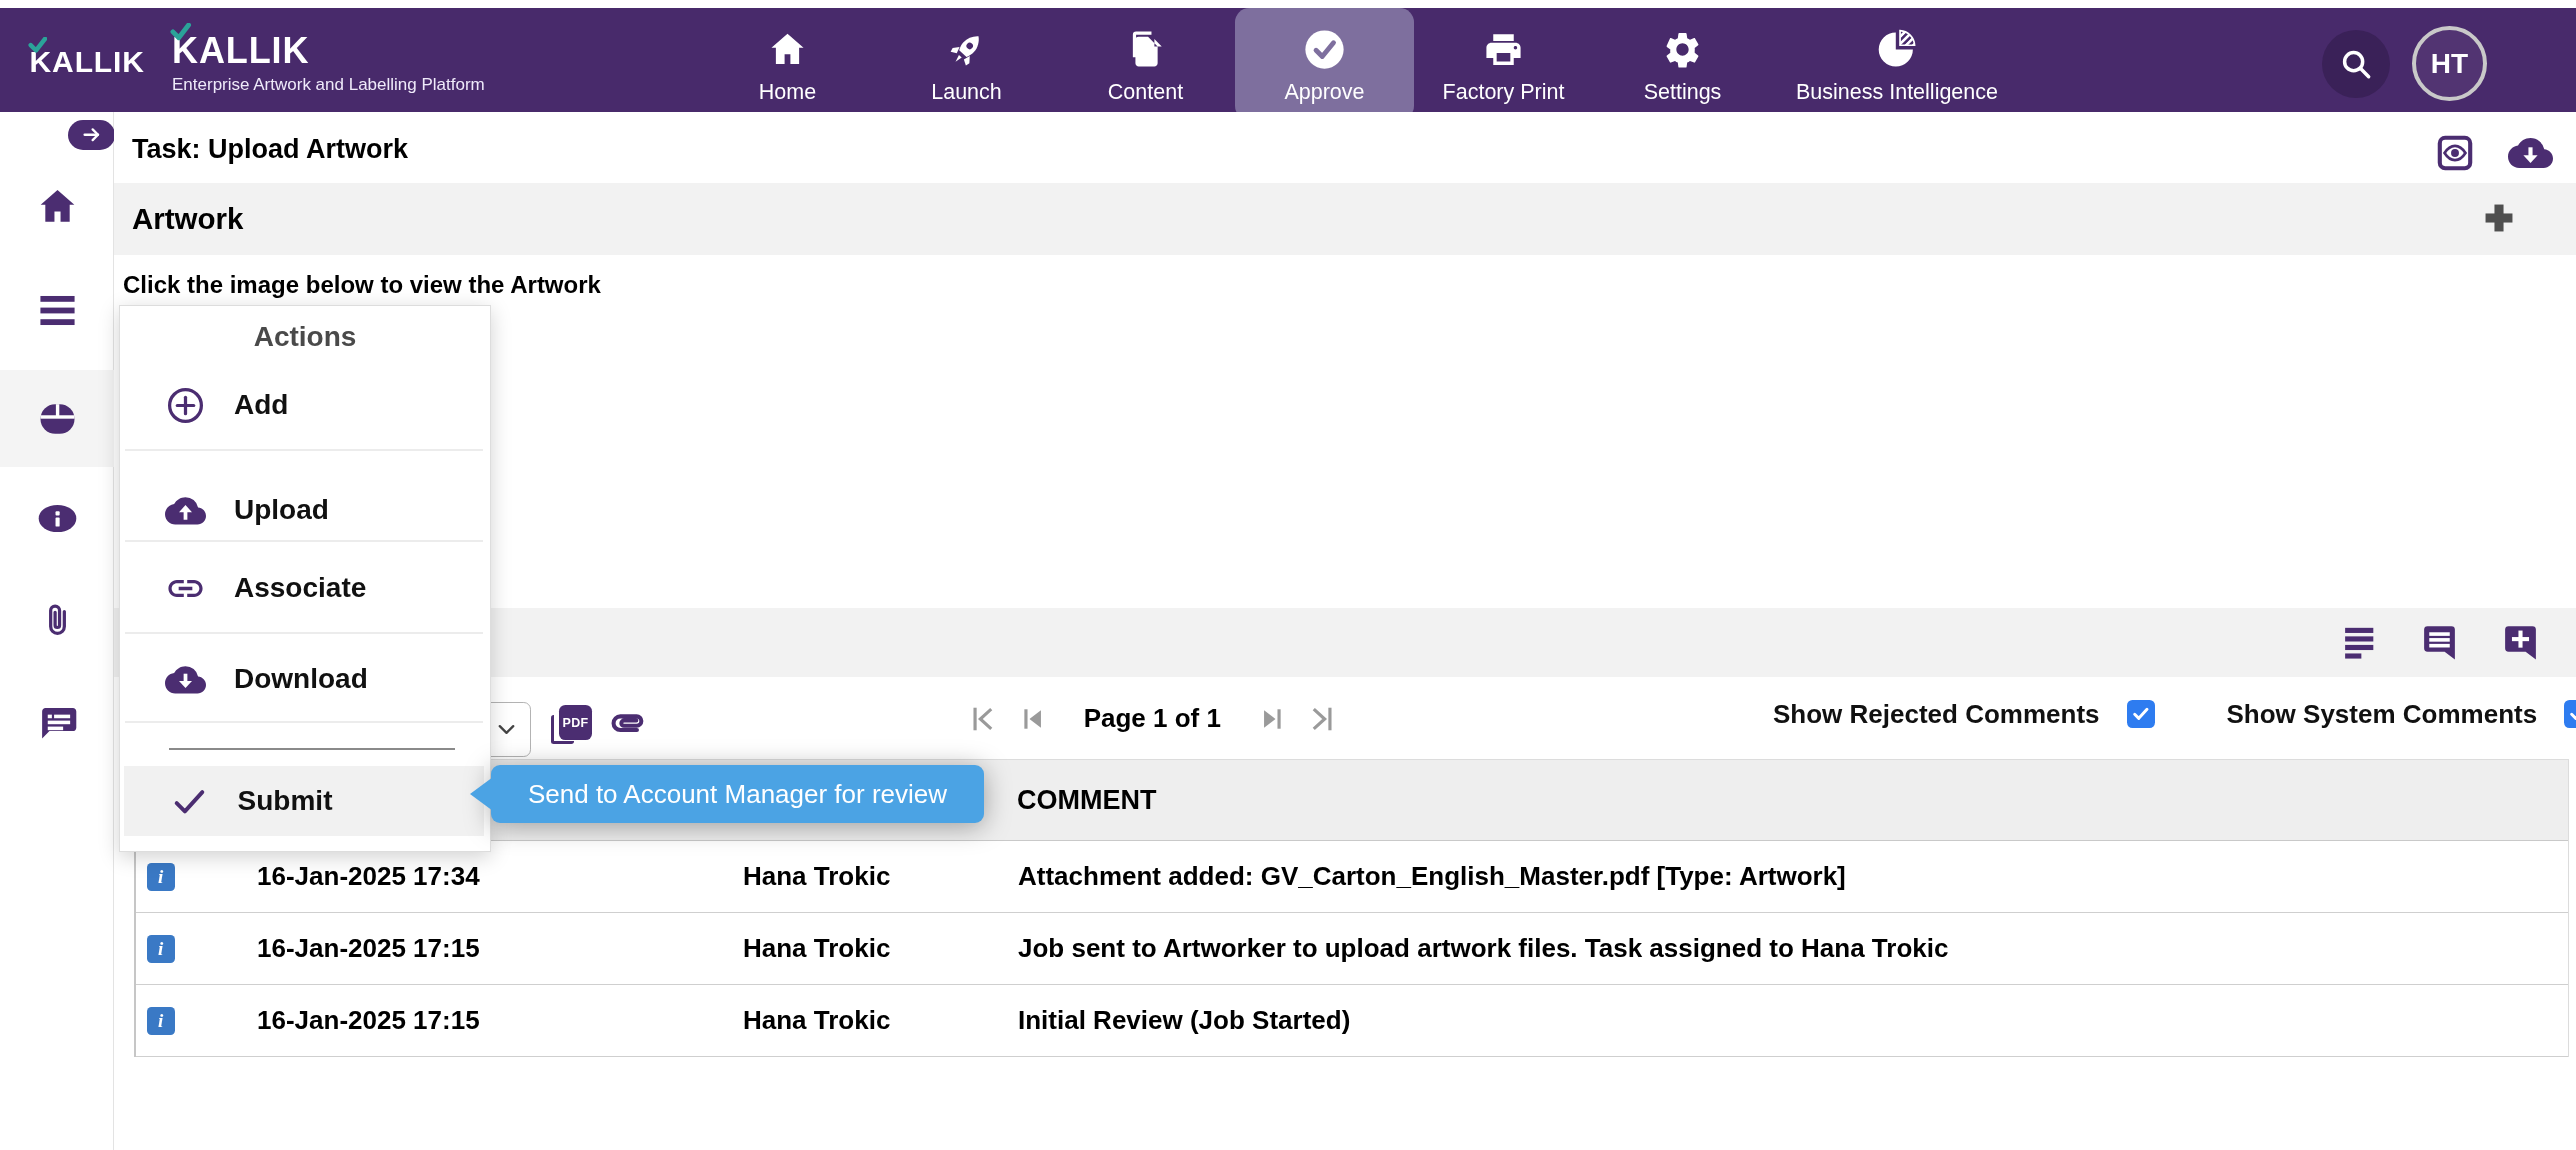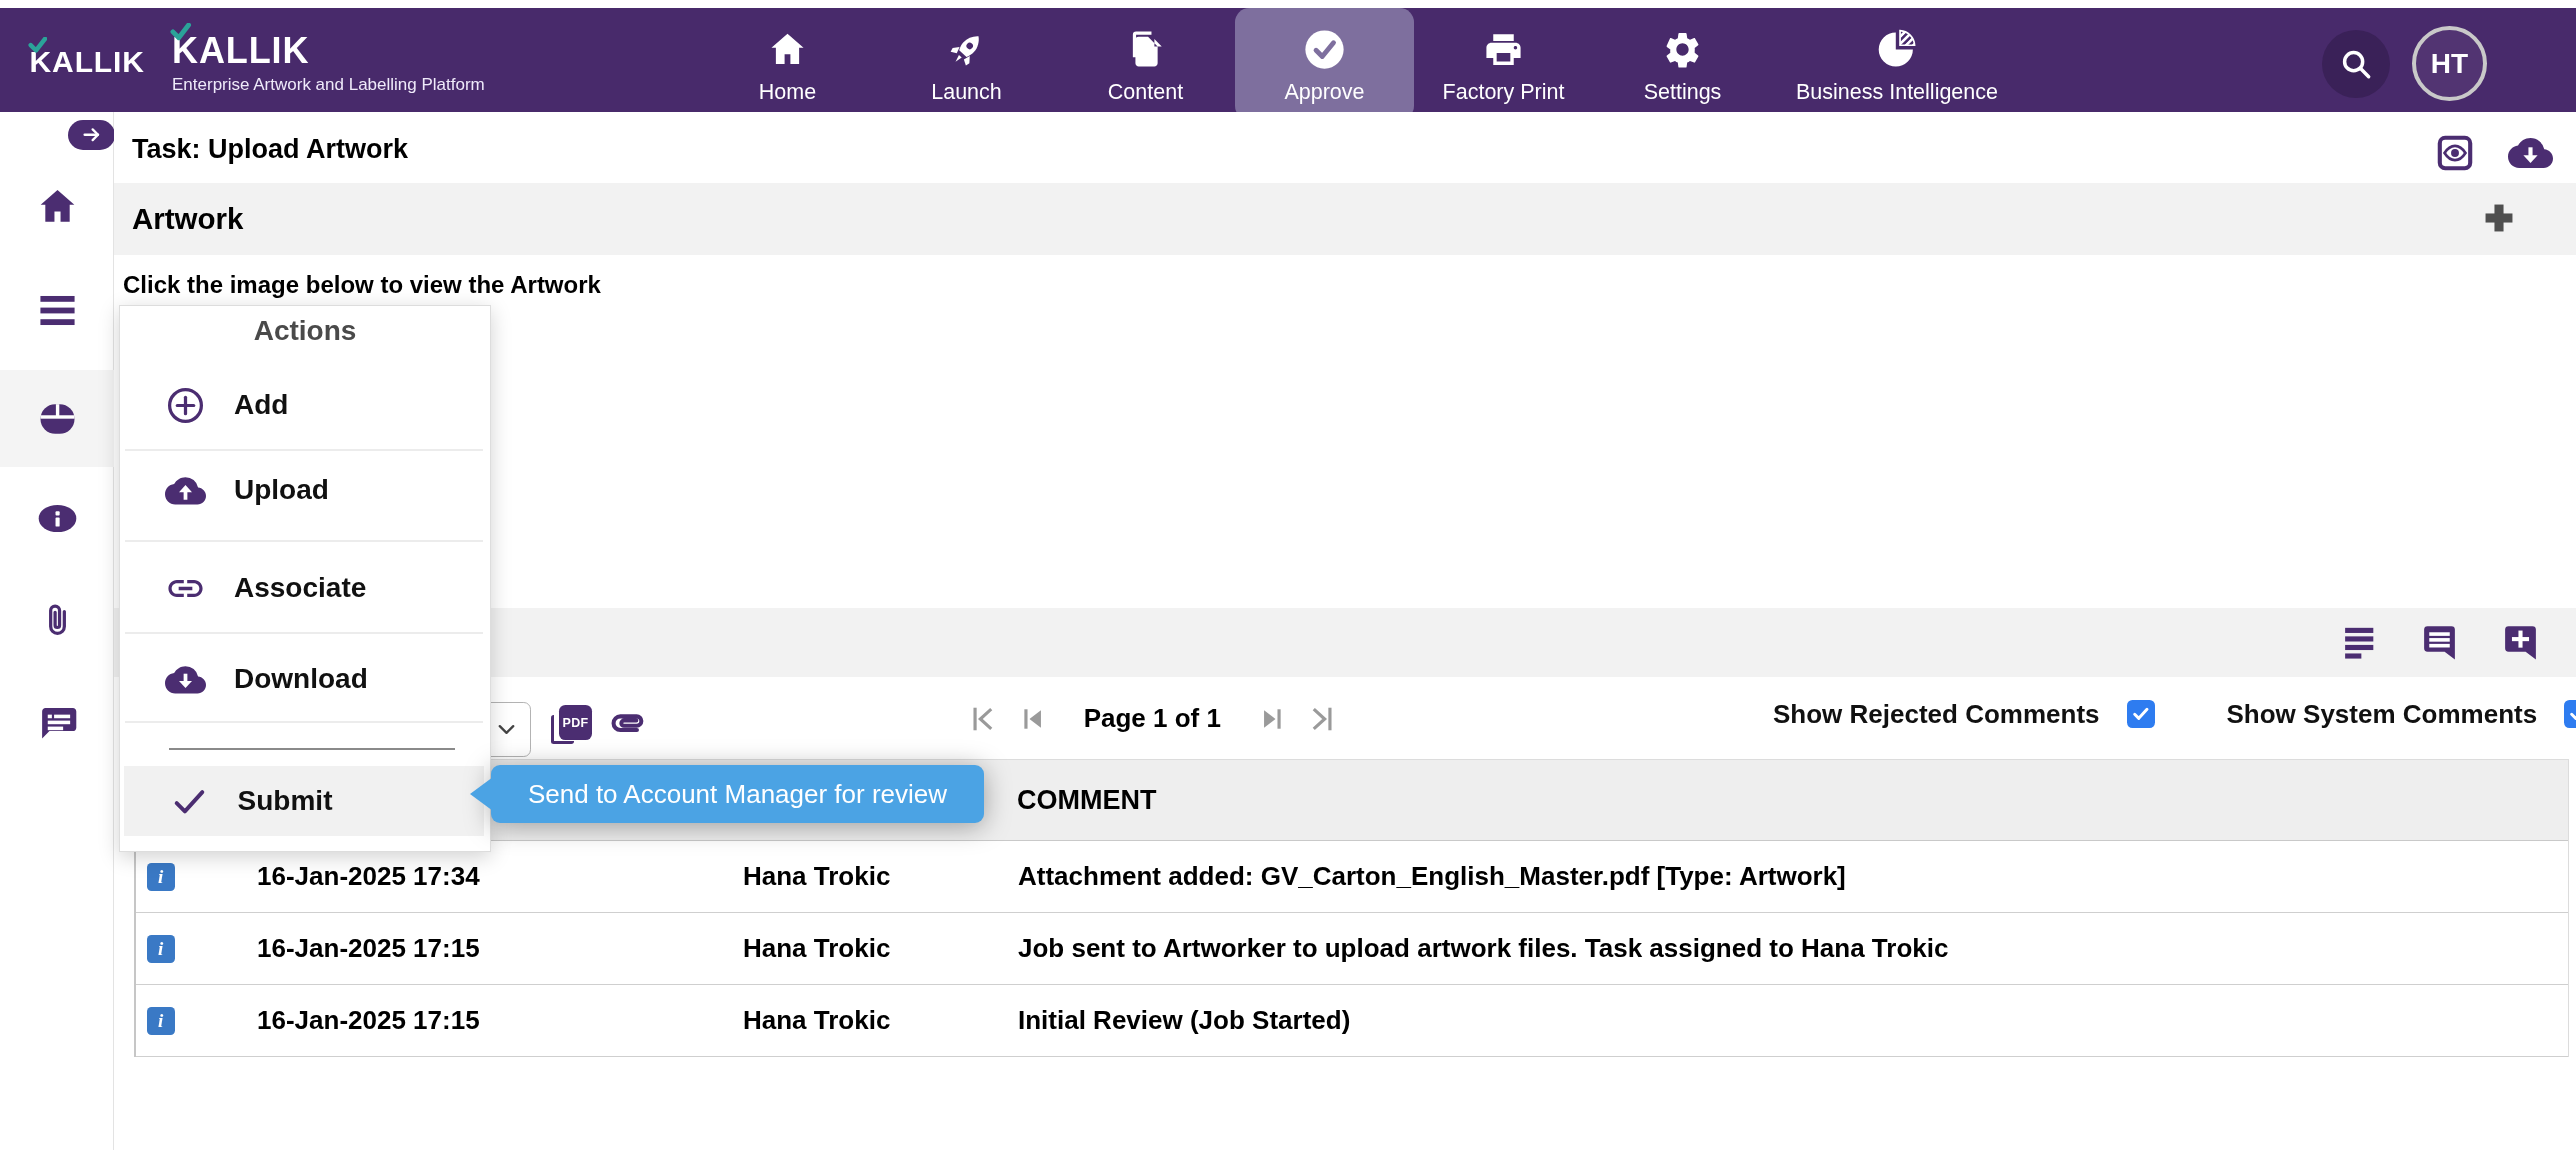--- a/index.html
+++ b/index.html
@@ -66,25 +66,25 @@
   .ctable { position:absolute; left:134px; top:759px; width:2435px; border-left:2.7px solid #c6c6c6; border-right:1.8px solid #dcdcdc; border-top:1.8px solid #dcdcdc; }
   .thead { height:81px; background:#eeeeee; border-bottom:1.8px solid #c9c9c9; position:relative; }
   .th-comment { position:absolute; left:881px; top:25px; font-size:27px; font-weight:bold; color:#000; }
   .trow { height:72px; background:#fff; border-bottom:1.8px solid #cfcfcf; display:grid; grid-template-columns:121px 486px 275px 1fr; align-items:center; }
   .cell { font-size:26px; font-weight:bold; color:#000; white-space:nowrap; overflow:hidden; }
   .cell-ic { padding-left:10.7px; }
   .info-sq { width:28px; height:28px; background:#3a79c5; border-radius:4.5px; color:#fff; font-size:19px; font-weight:bold; font-family:"Liberation Serif", serif; font-style:italic; display:flex; align-items:center; justify-content:center; }
 
   
   .menu { position:absolute; left:119px; top:305px; width:372px; height:547px; background:#fff; border:0.9px solid #ddd; box-shadow:0 5.4px 19.7px rgba(0,0,0,.18); z-index:40; }
-  .menu-title { text-align:center; font-size:28px; font-weight:bold; color:#4a4a4a; margin-top:9px; }
+  .menu-title { text-align:center; font-size:28px; font-weight:bold; color:#4a4a4a; margin-top:15px; }
   .mi { position:absolute; left:0; width:100%; height:82px; display:flex; align-items:center; cursor:pointer; }
   .mi .mico { position:absolute; left:45px; width:41px; display:flex; justify-content:center; color:#4b2d71; }
   .mi .mlabel { position:absolute; left:114px; font-size:28px; font-weight:bold; color:#111; }
-  .mi-add { top:58px; } .mi-upload { top:143px; } .mi-assoc { top:241px; } .mi-down { top:332px; }
+  .mi-add { top:58px; } .mi-upload { top:163px; } .mi-assoc { top:241px; } .mi-down { top:332px; }
   .mi-submit { top:460px; left:3.6px; width:360px; height:70px; background:#f1f1f1; }
   .mdiv { position:absolute; left:4.5px; width:358px; height:1.8px; background:#ececec; }
   .mdiv1 { top:143px; } .mdiv2 { top:234px; } .mdiv3 { top:326px; } .mdiv4 { top:415px; }
   .mdiv-dark { position:absolute; left:49px; top:442px; width:286px; height:1.8px; background:#8a8a8a; }
 
   
   .tooltip { position:absolute; left:491px; top:765px; width:493px; height:58px; background:#4ba3e4; border-radius:9px; color:#fff; font-size:26px; display:flex; align-items:center; justify-content:center; z-index:60; box-shadow:0 3.6px 27px rgba(0,0,0,.35); white-space:nowrap; }
   .tooltip::before { content:""; position:absolute; left:-21.5px; top:50%; transform:translateY(-50%); border-top:17px solid transparent; border-bottom:17px solid transparent; border-right:23px solid #4ba3e4; }
 </style>
 </head>

